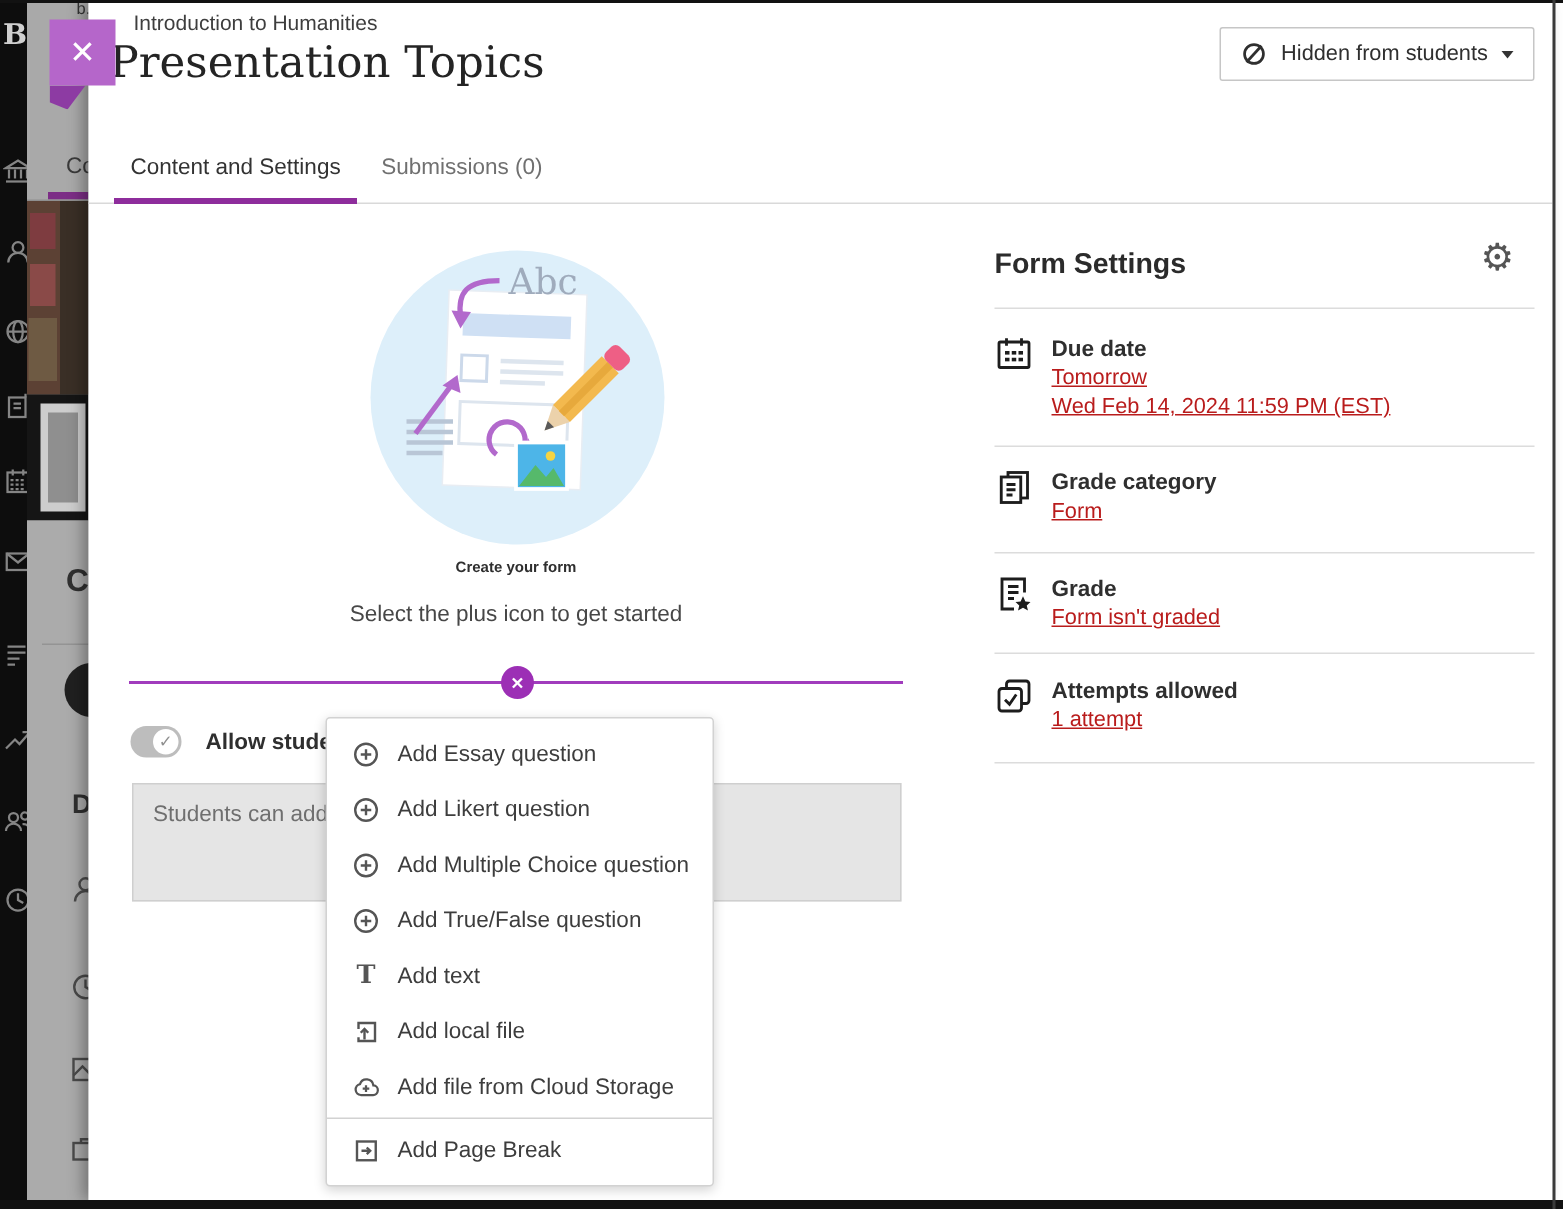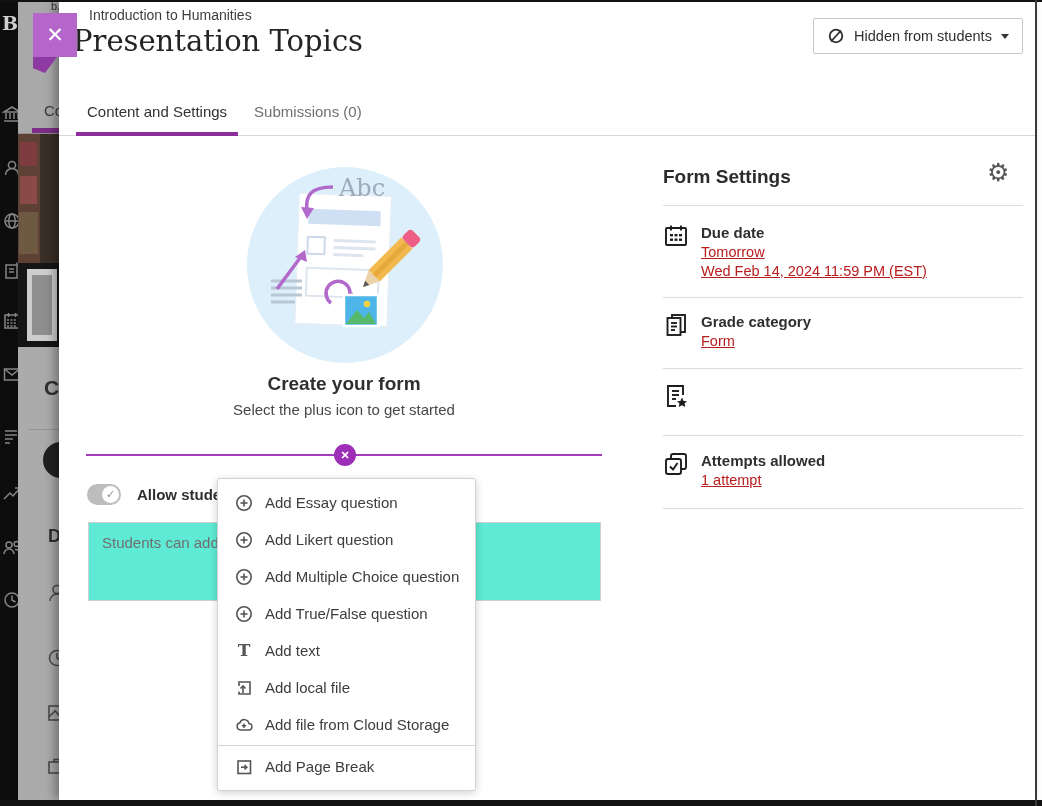--- a/index.html
+++ b/index.html
@@ -54,33 +54,33 @@
   .caret-down { width:0; height:0; border-left:4.5px solid transparent; border-right:4.5px solid transparent; border-top:5.5px solid #333; }
 
   
   .tabbar { left:0; top:86px; width:976px; height:48px; border-bottom:1px solid #d9d9d9; display:flex; padding-left:17px; }
   .tab { padding:0 11px; display:flex; align-items:center; font-size:15px; color:#707070; position:relative; margin-right:5px; cursor:pointer; }
   .tab.active { color:#333; }
   .tab.active::after { content:""; position:absolute; left:0; right:0; bottom:-1px; height:4px; background:#8e2d9c; }
 
   
   .illus { left:186px; top:161px; }
-  .es-heading { left:27px; top:371px; width:516px; text-align:center; font-size:19px; font-weight:bold; color:#2f2f2f; }
+  .es-heading { left:27px; top:371px; width:516px; text-align:center; font-size:10px; font-weight:bold; color:#2f2f2f; }
   .es-sub { left:27px; top:399px; width:516px; text-align:center; font-size:15px; color:#474747; }
   .divider-line { left:27px; top:452px; width:516px; height:2px; background:#a13cbd; }
   .plus-btn { left:275px; top:442px; width:22px; height:22px; border-radius:50%; background:#9c2fb5; color:#fff;
     display:flex; align-items:center; justify-content:center; font-size:11px; font-weight:bold; cursor:pointer; z-index:5; }
 
   .toggle-row { left:28px; top:482px; display:flex; align-items:center; gap:16px; }
   .toggle { width:34px; height:21px; border-radius:11px; background:#bdbdbd; position:relative; cursor:pointer; }
   .toggle-knob { position:absolute; right:2px; top:2px; width:17px; height:17px; border-radius:50%; background:#fff;
     display:flex; align-items:center; justify-content:center; font-size:11px; color:#8f8f8f; }
   .toggle-label { font-size:15px; font-weight:bold; color:#2f2f2f; }
 
-  .entry-box { left:29px; top:520px; width:513px; height:79px; border:1px solid #cfcfcf; background:#5eead4; cursor:text; }
+  .entry-box { left:29px; top:520px; width:513px; height:79px; border:1px solid #cfcfcf; background:#e5e5e5; cursor:text; }
   .entry-text { position:absolute; left:13px; top:11px; font-size:15px; color:#6f6f6f; }
 
   
   .menu { left:158px; top:476px; width:259px; background:#fff; border:1px solid #d2d2d2; border-radius:3px;
     box-shadow:0 2px 8px rgba(0,0,0,.18); padding:5px 0; z-index:40; }
   .menu-item { height:37px; display:flex; align-items:center; padding-left:17px; gap:12px; font-size:15px; color:#3d3d3d; cursor:pointer; }
   .menu-sep { height:1px; background:#d2d2d2; margin:2px 0; }
   .mi-ic { width:18px; height:18px; flex:0 0 18px; display:flex; align-items:center; justify-content:center; }
   .mi-text-glyph { font-family:"DejaVu Serif", serif; font-weight:bold; font-size:17px; color:#555; line-height:1; }
 
@@ -409,20 +409,24 @@
 
     <div class="abs fs-div" style="top:366px"></div>
     <div class="abs fs-sec" style="top:381px">
       <svg class="fs-ic" viewBox="0 0 26 26" fill="none" stroke="#1d1d1d" stroke-width="1.9">
           <path d="M20 12 V3 H5 v20 h8"></path>
           <line x1="9" y1="8" x2="16" y2="8"></line>
           <line x1="9" y1="12" x2="16" y2="12"></line>
           <line x1="9" y1="16" x2="13" y2="16"></line>
           <polygon points="19,14.5 20.6,18 24,18.3 21.5,20.6 22.3,24 19,22.2 15.7,24 16.5,20.6 14,18.3 17.4,18" fill="#1d1d1d" stroke="none"></polygon>
         </svg>
+      <div>
+        <div class="fs-label">Grade</div>
+        <a class="fs-link">Form isn't graded</a>
+      </div>
     </div>
 
     <div class="abs fs-div" style="top:433px"></div>
     <div class="abs fs-sec" style="top:449px">
       <svg class="fs-ic" viewBox="0 0 26 26" fill="none" stroke="#1d1d1d" stroke-width="1.9">
           <rect x="8" y="3" width="15" height="15" rx="2"></rect>
           <rect x="3" y="8" width="15" height="15" rx="2" fill="#fff"></rect>
           <path d="M7 15.5 l3 3 L14.5 12"></path>
         </svg>
       <div>

